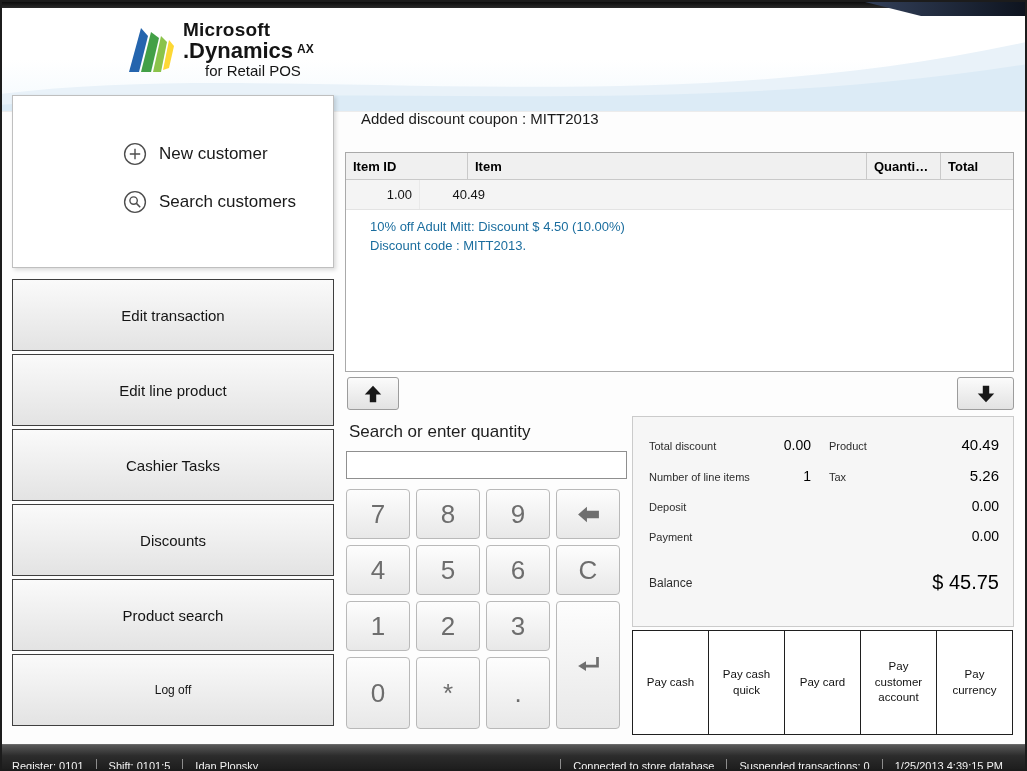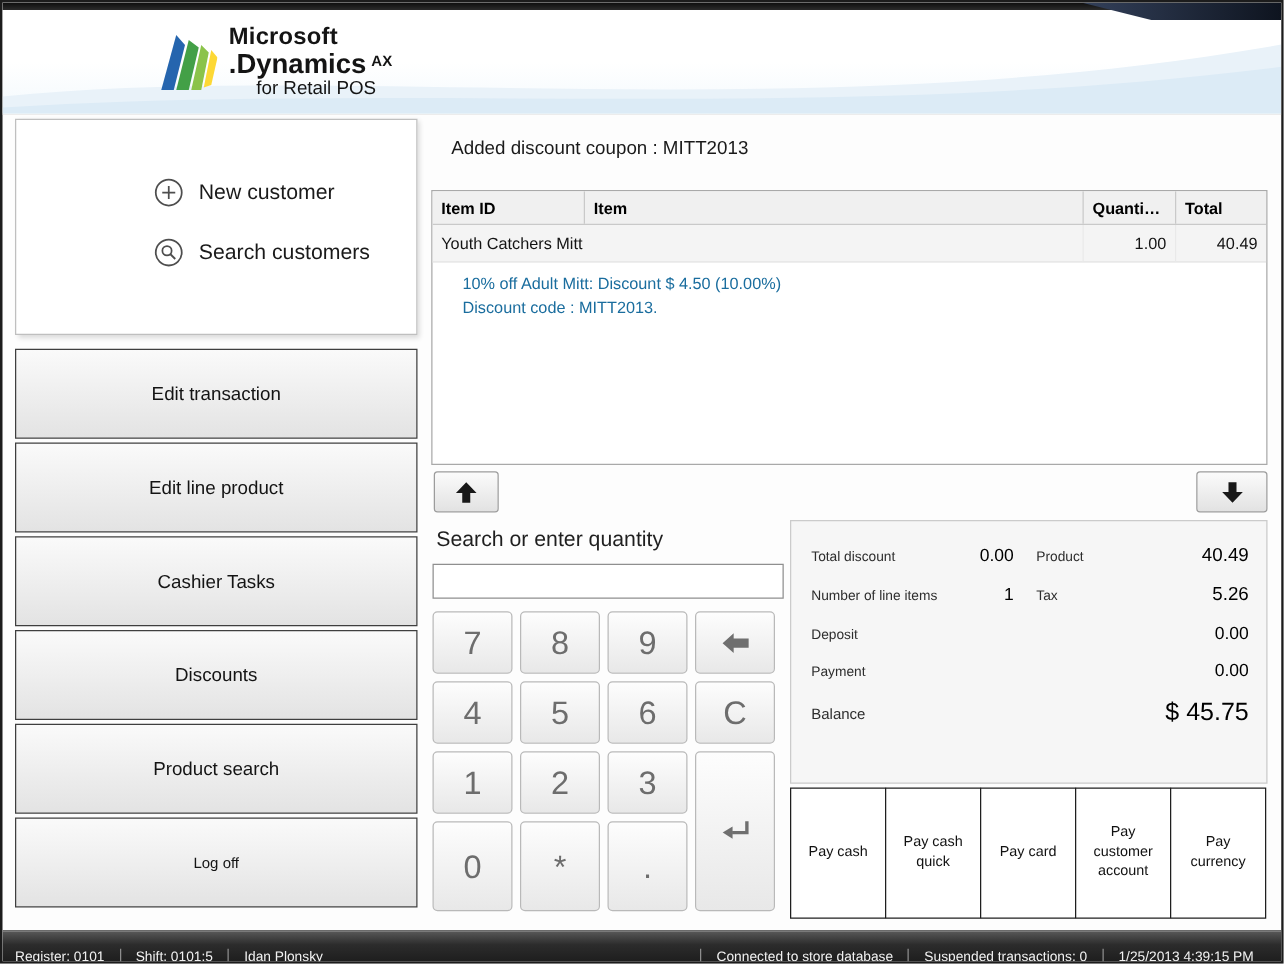--- a/index.html
+++ b/index.html
@@ -9,21 +9,21 @@
   .window { position: relative; width: 1027px; height: 771px; border: 2px solid #1c1c1c;
             background: #fdfdfd; overflow: hidden; }
 
   .top-strip { position: absolute; top: 0; left: 0; right: 0; height: 6px;
                background: linear-gradient(180deg, #0d0d0d, #2b2b2b); z-index: 6; }
   .corner-accent { position: absolute; top: 0; right: 0; width: 160px; height: 14px; z-index: 7;
                    background: linear-gradient(90deg, #33405a, #0e141f);
                    clip-path: polygon(0 0, 100% 0, 100% 100%, 35% 100%); }
 
   
-  .header { position: absolute; top: 6px; left: 0; right: 0; height: 84px;
+  .header { position: absolute; top: 6px; left: 0; right: 0; height: 104px;
             background: linear-gradient(180deg, #ffffff 50%, #f3f9fd);
             border-bottom: 1px solid #ececec; overflow: hidden; padding-left: 12px; }
   .wave { position: absolute; left: 0; top: 0; width: 100%; height: 100%; }
   .brand { position: absolute; left: 126px; top: 12px; display: flex; gap: 9px; }
   .logo-mark { width: 46px; height: 50px; margin-top: 4px; }
   .brand-text { line-height: 1.04; color: #141414; }
   .brand-microsoft { font-size: 19px; font-weight: 600; letter-spacing: .2px; }
   .brand-dynamics  { font-size: 22px; font-weight: 600; }
   .brand-ax  { font-size: 12px; font-weight: 700; margin-left: 4px; vertical-align: 5px; }
   .brand-tagline { font-size: 15px; font-weight: 500; margin-left: 22px; }
@@ -85,21 +85,21 @@
   .totals { position: absolute; left: 630px; top: 414px; width: 382px; height: 211px;
             background: #f6f6f6; border: 1px solid #cbcbcb; padding: 19px 14px 0 16px; }
   .trow { display: flex; align-items: baseline; margin-bottom: 14px; }
   .tlabel { font-size: 11px; color: #2d2d2d; }
   .tlabel.w1 { width: 102px; }
   .tval1 { width: 60px; text-align: right; font-size: 14px; color: #000; }
   .tlabel.w2 { width: 70px; margin-left: 18px; }
   .tval2 { flex: 1; text-align: right; font-size: 15px; color: #000; }
   .trow.single .tlabel { flex: 1; }
   .tval-single { text-align: right; font-size: 14px; color: #000; }
-  .balance-row { margin-top: 15px; align-items: center; }
+  .balance-row { margin-top: 27px; align-items: center; }
   .balance-label { font-size: 12px; }
   .balance-val { flex: 1; text-align: right; font-size: 20px; color: #000; }
 
   
   .payments { position: absolute; left: 630px; top: 628px; width: 381px; height: 105px; display: flex; }
   .pay-btn { flex: 1; margin-left: -1px; background: #fff; border: 1px solid #1f1f1f;
              display: flex; align-items: center; justify-content: center; text-align: center;
              font-size: 11.5px; color: #111; padding: 6px; cursor: pointer; font-family: inherit;
              line-height: 1.35; }
   .pay-btn:first-child { margin-left: 0; }
@@ -172,21 +172,20 @@
   <div class="status-message">Added discount coupon : MITT2013</div>
 
   <div class="grid">
     <div class="grid-header">
       <div class="gh-cell col-id">Item ID</div>
       <div class="gh-cell col-item">Item</div>
       <div class="gh-cell col-qty">Quanti…</div>
       <div class="gh-cell col-total">Total</div>
     </div>
     <div class="grid-row">
-      <div class="gr-cell col-item">Youth Catchers Mitt</div>
       <div class="gr-cell col-qty num">1.00</div>
       <div class="gr-cell col-total num">40.49</div>
     </div>
     <div class="discount-lines">
       <div>10% off Adult Mitt: Discount $ 4.50 (10.00%)</div>
       <div>Discount code : MITT2013.</div>
     </div>
   </div>
 
   <button class="scroll-btn scroll-up">

